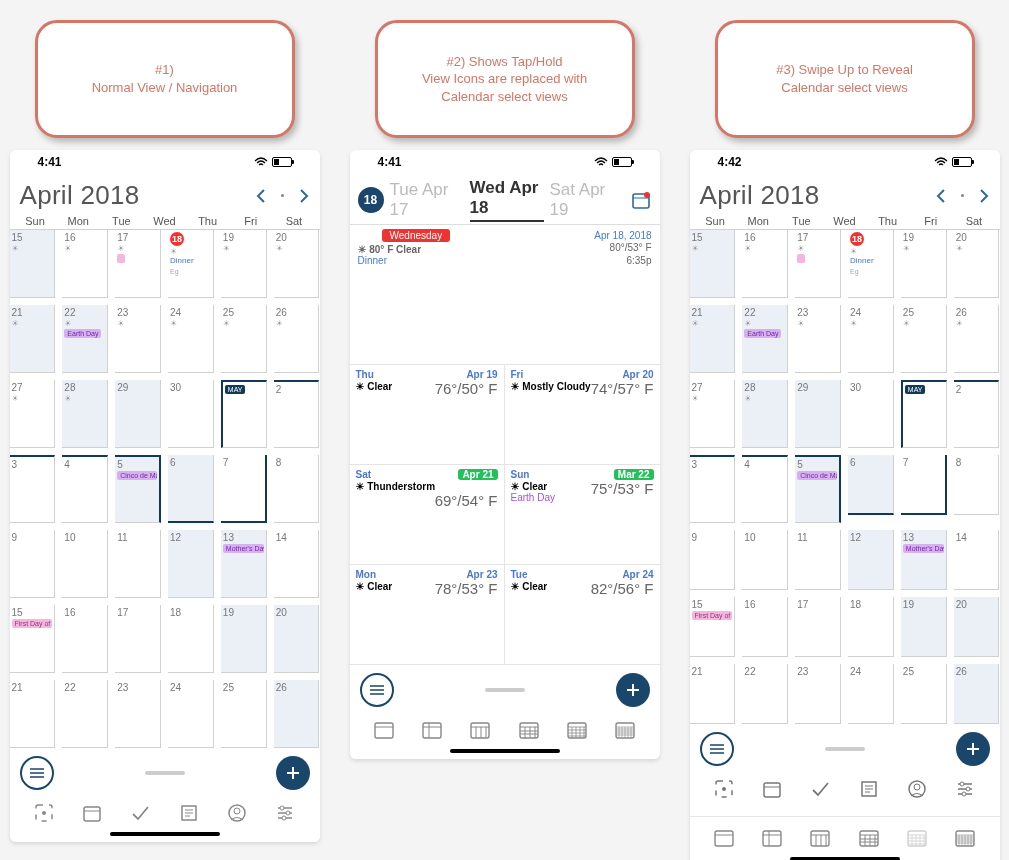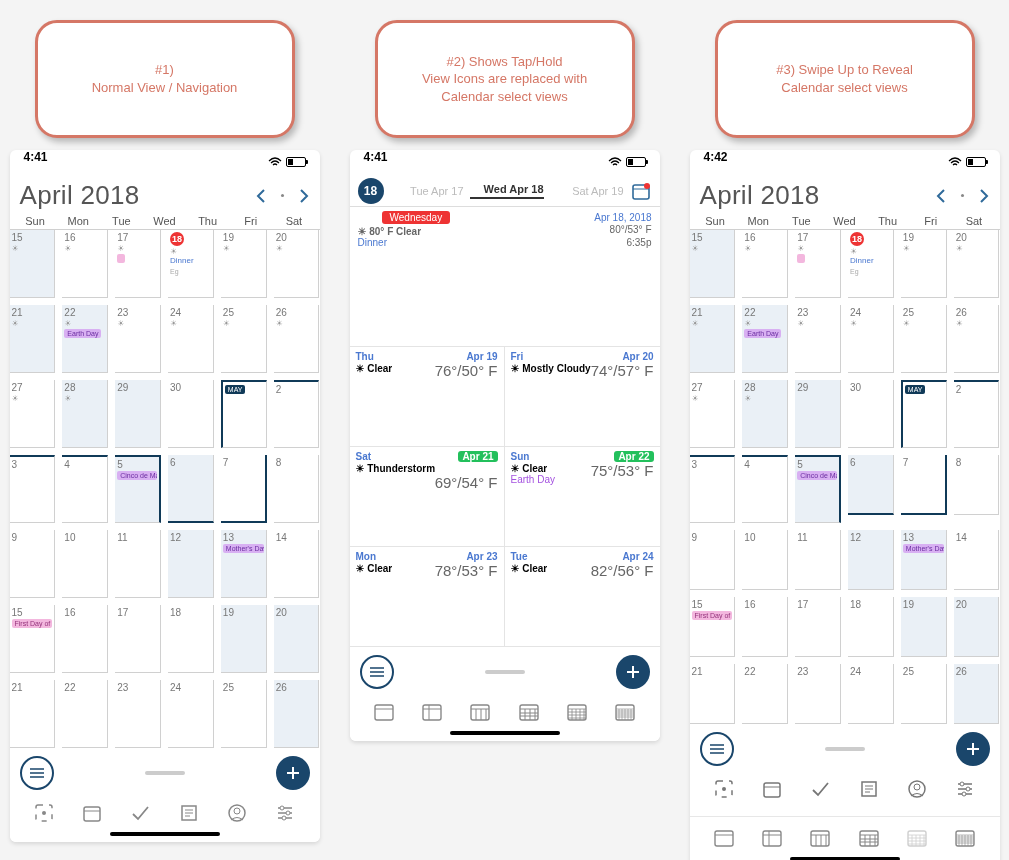--- a/index.html
+++ b/index.html
@@ -45,21 +45,22 @@
     width: 310px;
     background: #fff;
     border-radius: 6px;
     box-shadow: 0 2px 4px rgba(0,0,0,.12);
     overflow: hidden;
   }
   .statusbar {
     height: 24px;
     display: flex;
     justify-content: space-between;
-    padding: 0 14px;
+    align-items: center;
+    padding: 0 28px;
     font-size: 12px;
     font-weight: 600;
   }
   .statusbar .ind { display: flex; align-items: center; gap: 4px; }
   .batt-shell { width: 20px; height: 10px; border: 1px solid #000; border-radius: 2px; position: relative; }
   .batt-shell::after { content:""; position:absolute; right:-3px; top:2px; width:2px; height:4px; background:#000; border-radius:0 1px 1px 0;}
   .batt-fill { position:absolute; left:1px; top:1px; bottom:1px; width:30%; background:#000; }
 
   
   .hdr {
@@ -78,21 +79,21 @@
     display:flex; align-items:center; gap:6px;
     padding: 4px 8px 2px 8px;
     border-bottom: 1px solid #ddd;
   }
   .daypick .badge {
     width:26px;height:26px;border-radius:50%;
     background:#1a466b;color:#fff;
     display:flex;align-items:center;justify-content:center;
     font-size:12px;font-weight:700;
   }
-  .daypick .dopt { flex:1; text-align:right; font-size:11px; color:#bbb;}
+  .daypick .dopt { flex:1; text-align:left; font-size:17px; color:#bbb;}
   .daypick .dopt.cur { color:#333; font-weight:600; border-bottom:2px solid #333; padding-bottom:2px;}
   .daypick .cal-ico { color:#2f6a9a; }
 
   
   .wk {
     display:grid; grid-template-columns: repeat(7,1fr);
     padding: 2px 4px;
     font-size: 11px; color:#555; text-align:center;
   }
 
@@ -412,21 +413,21 @@
               <div class="ag-cell">
                 <div class="top">
                   <span class="day">Sat</span>
                   <span class="dt green">Apr 21</span>
                 </div>
                 <div><span class="wx">☀ Thunderstorm</span><span class="temps">69°/54° F</span></div>
               </div>
               <div class="ag-cell">
                 <div class="top">
                   <span class="day">Sun</span>
-                  <span class="dt green">Apr 22</span>
+                  <span class="dt green">Mar 22</span>
                 </div>
                 <div><span class="wx">☀ Clear</span><span class="temps">75°/53° F</span></div>
                 <div class="ev">Earth Day</div>
               </div>
             </div>
             <div class="ag-pair">
               <div class="ag-cell">
                 <div class="top">
                   <span class="day">Mon</span>
                   <span class="dt">Apr 23</span>

